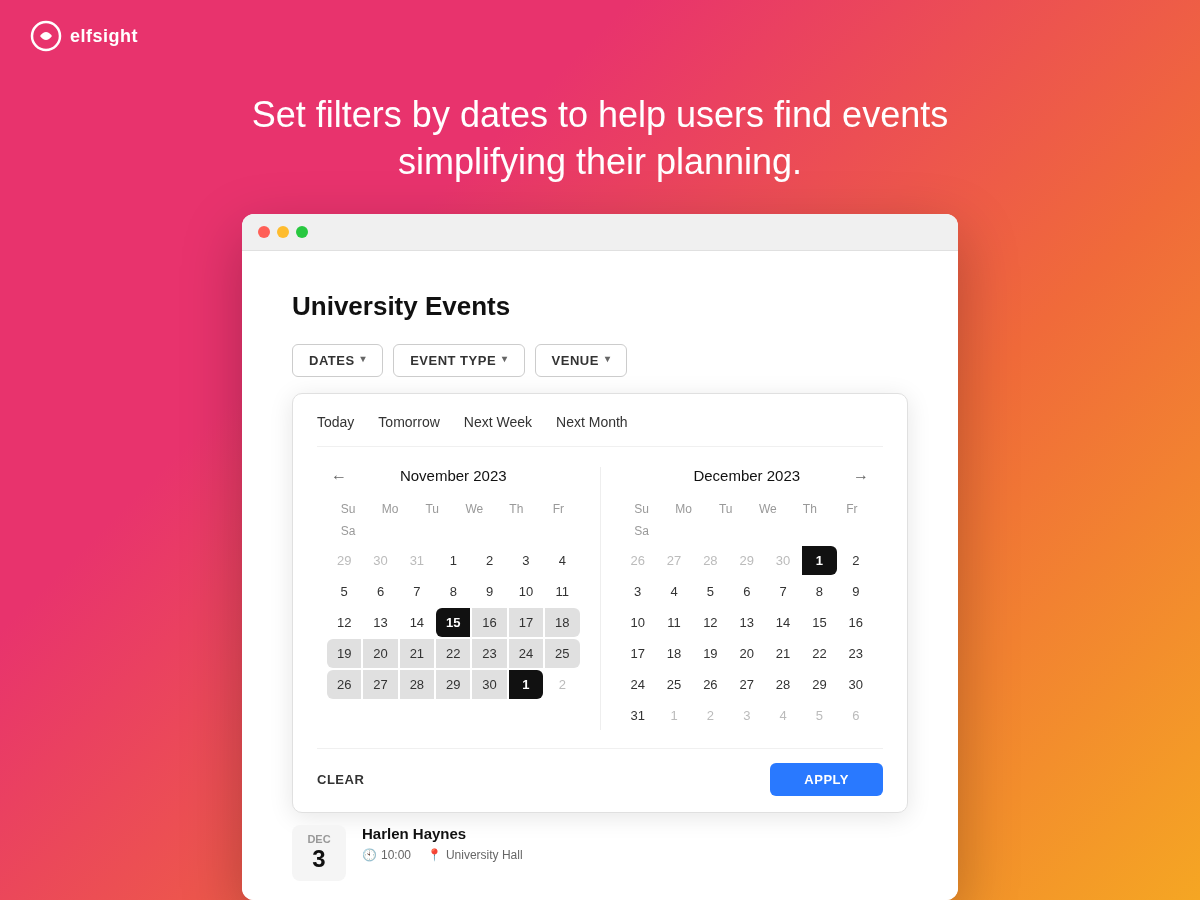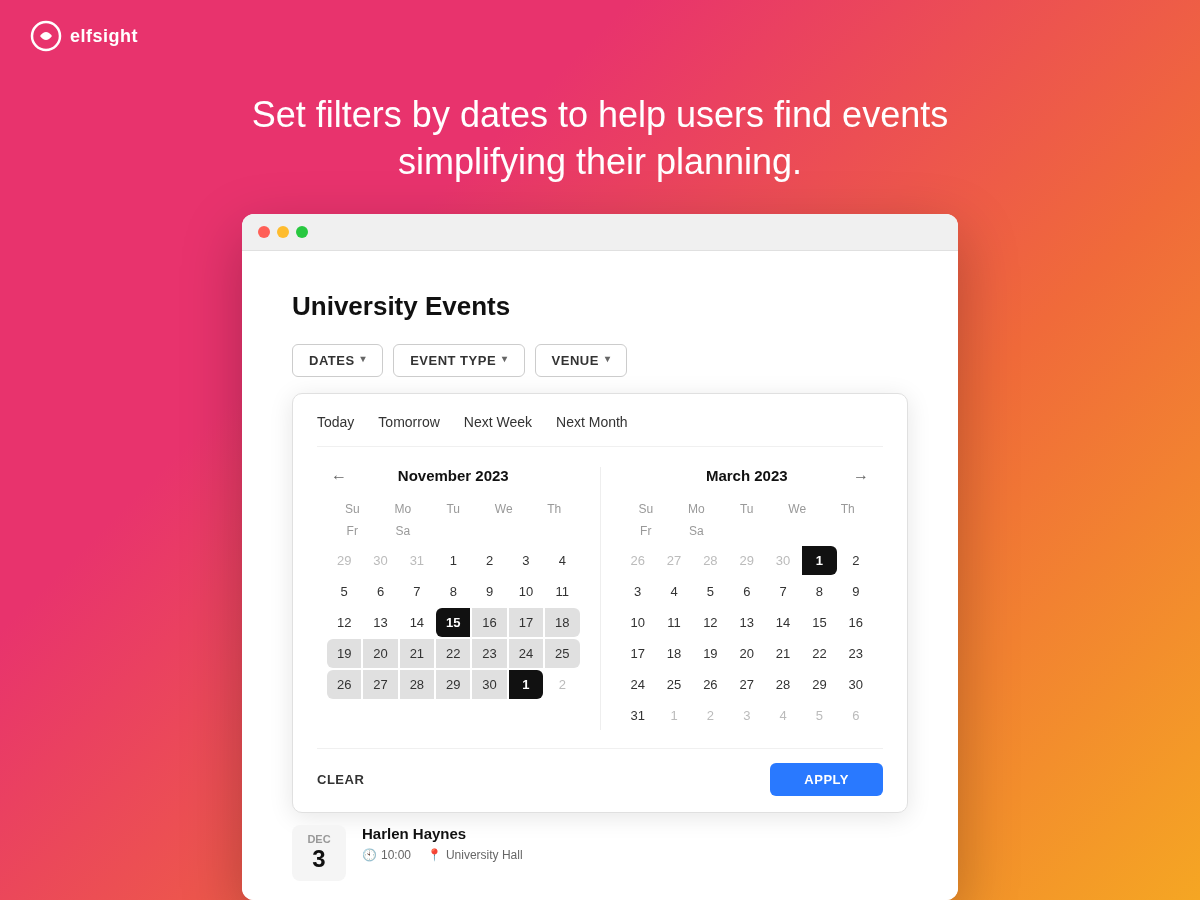--- a/index.html
+++ b/index.html
@@ -156,38 +156,38 @@
     }
     .month-header {
       display: flex;
       align-items: center;
       justify-content: center;
       margin-bottom: 14px;
       position: relative;
     }
     .month-title {
       font-size: 15px;
-      font-weight: 700;
+      font-weight: 400;
       color: #111;
     }
     .nav-arrow {
       position: absolute;
       background: none;
       border: none;
       cursor: pointer;
       font-size: 16px;
       color: #666;
       padding: 4px;
     }
     .nav-arrow.left { left: 0; }
     .nav-arrow.right { right: 0; }
 
     .day-headers {
       display: grid;
-      grid-template-columns: repeat(5, 1fr);
+      grid-template-columns: repeat(6, 1fr);
       margin-bottom: 4px;
     }
     .day-header {
       text-align: center;
       font-size: 12px;
       color: #999;
       font-weight: 500;
       padding: 4px 0;
     }
     .day-grid {
@@ -413,21 +413,21 @@
               <div class="day-cell in-range" style="border-radius: 0px;">30</div>
               <div class="day-cell selected-end">1</div>
               <div class="day-cell other-month">2</div>
             </div>
         </div>
 
         <div class="calendar-divider"></div>
 
         <div class="calendar-month">
           <div class="month-header">
-            <span class="month-title">March 2023</span>
+            <span class="month-title">December 2023</span>
             <button class="nav-arrow right">→</button>
           </div>
           <div class="day-headers">
             <span class="day-header">Su</span>
             <span class="day-header">Mo</span>
             <span class="day-header">Tu</span>
             <span class="day-header">We</span>
             <span class="day-header">Th</span>
             <span class="day-header">Fr</span>
             <span class="day-header">Sa</span>

